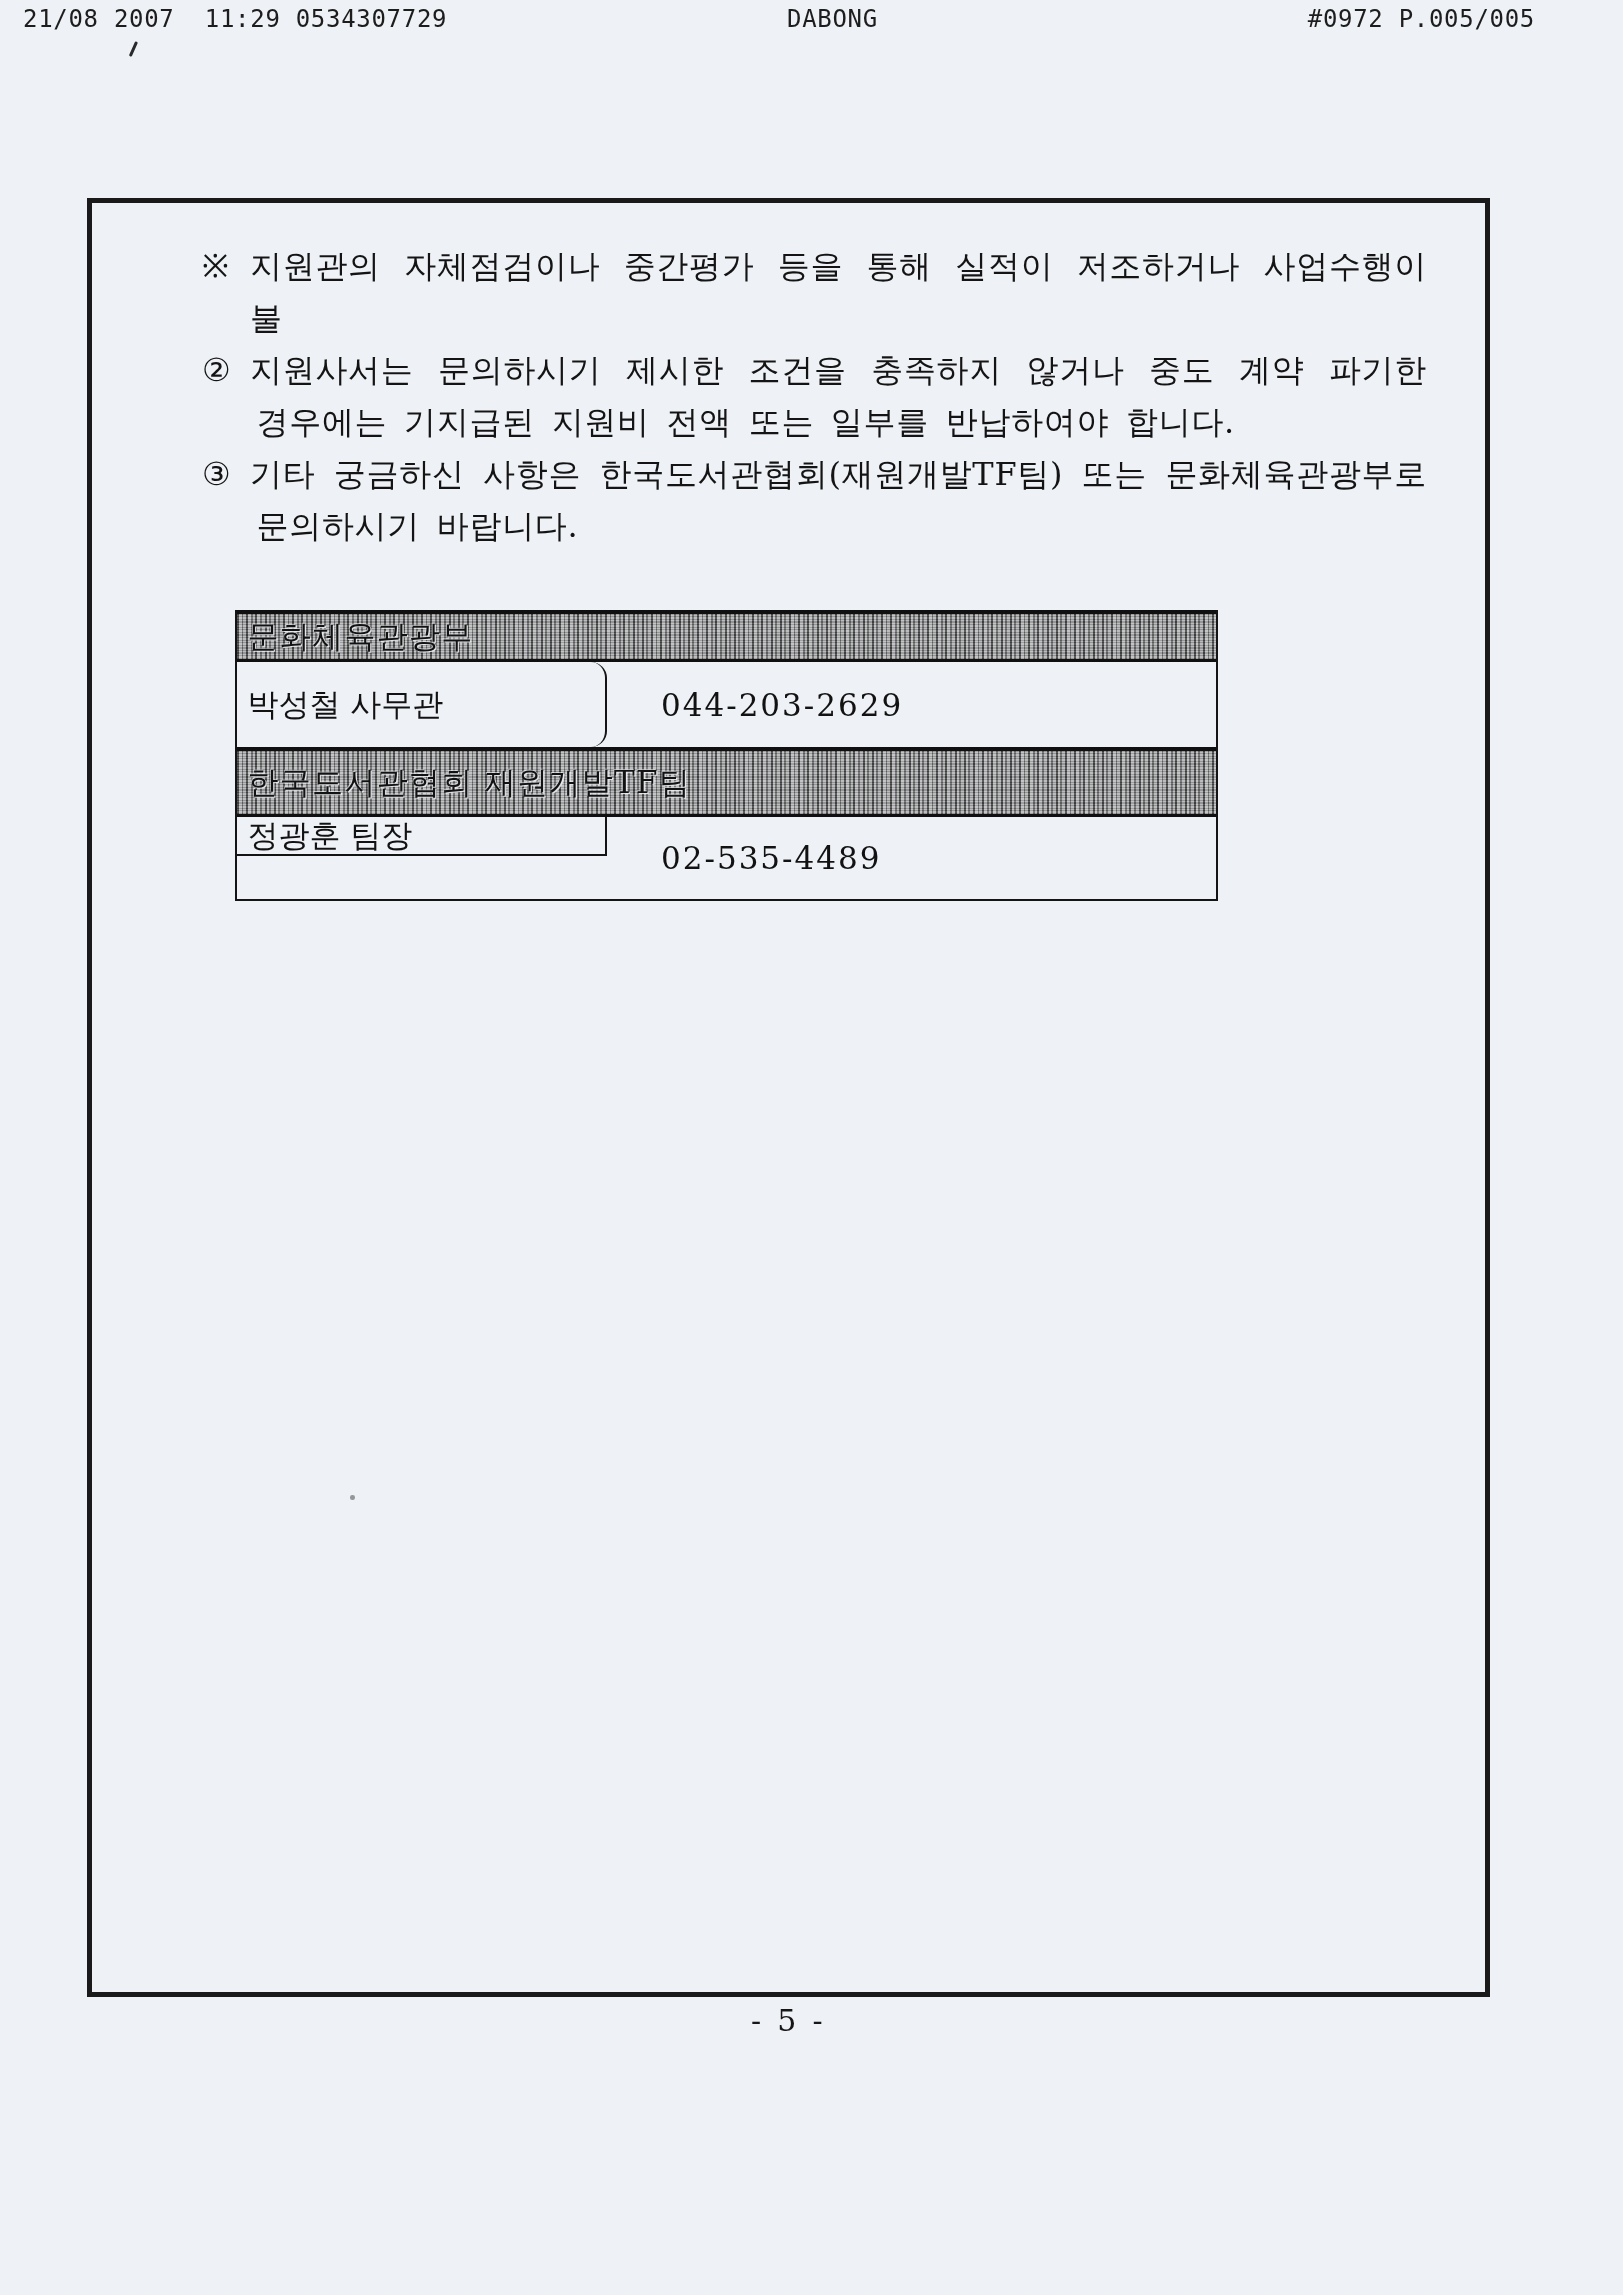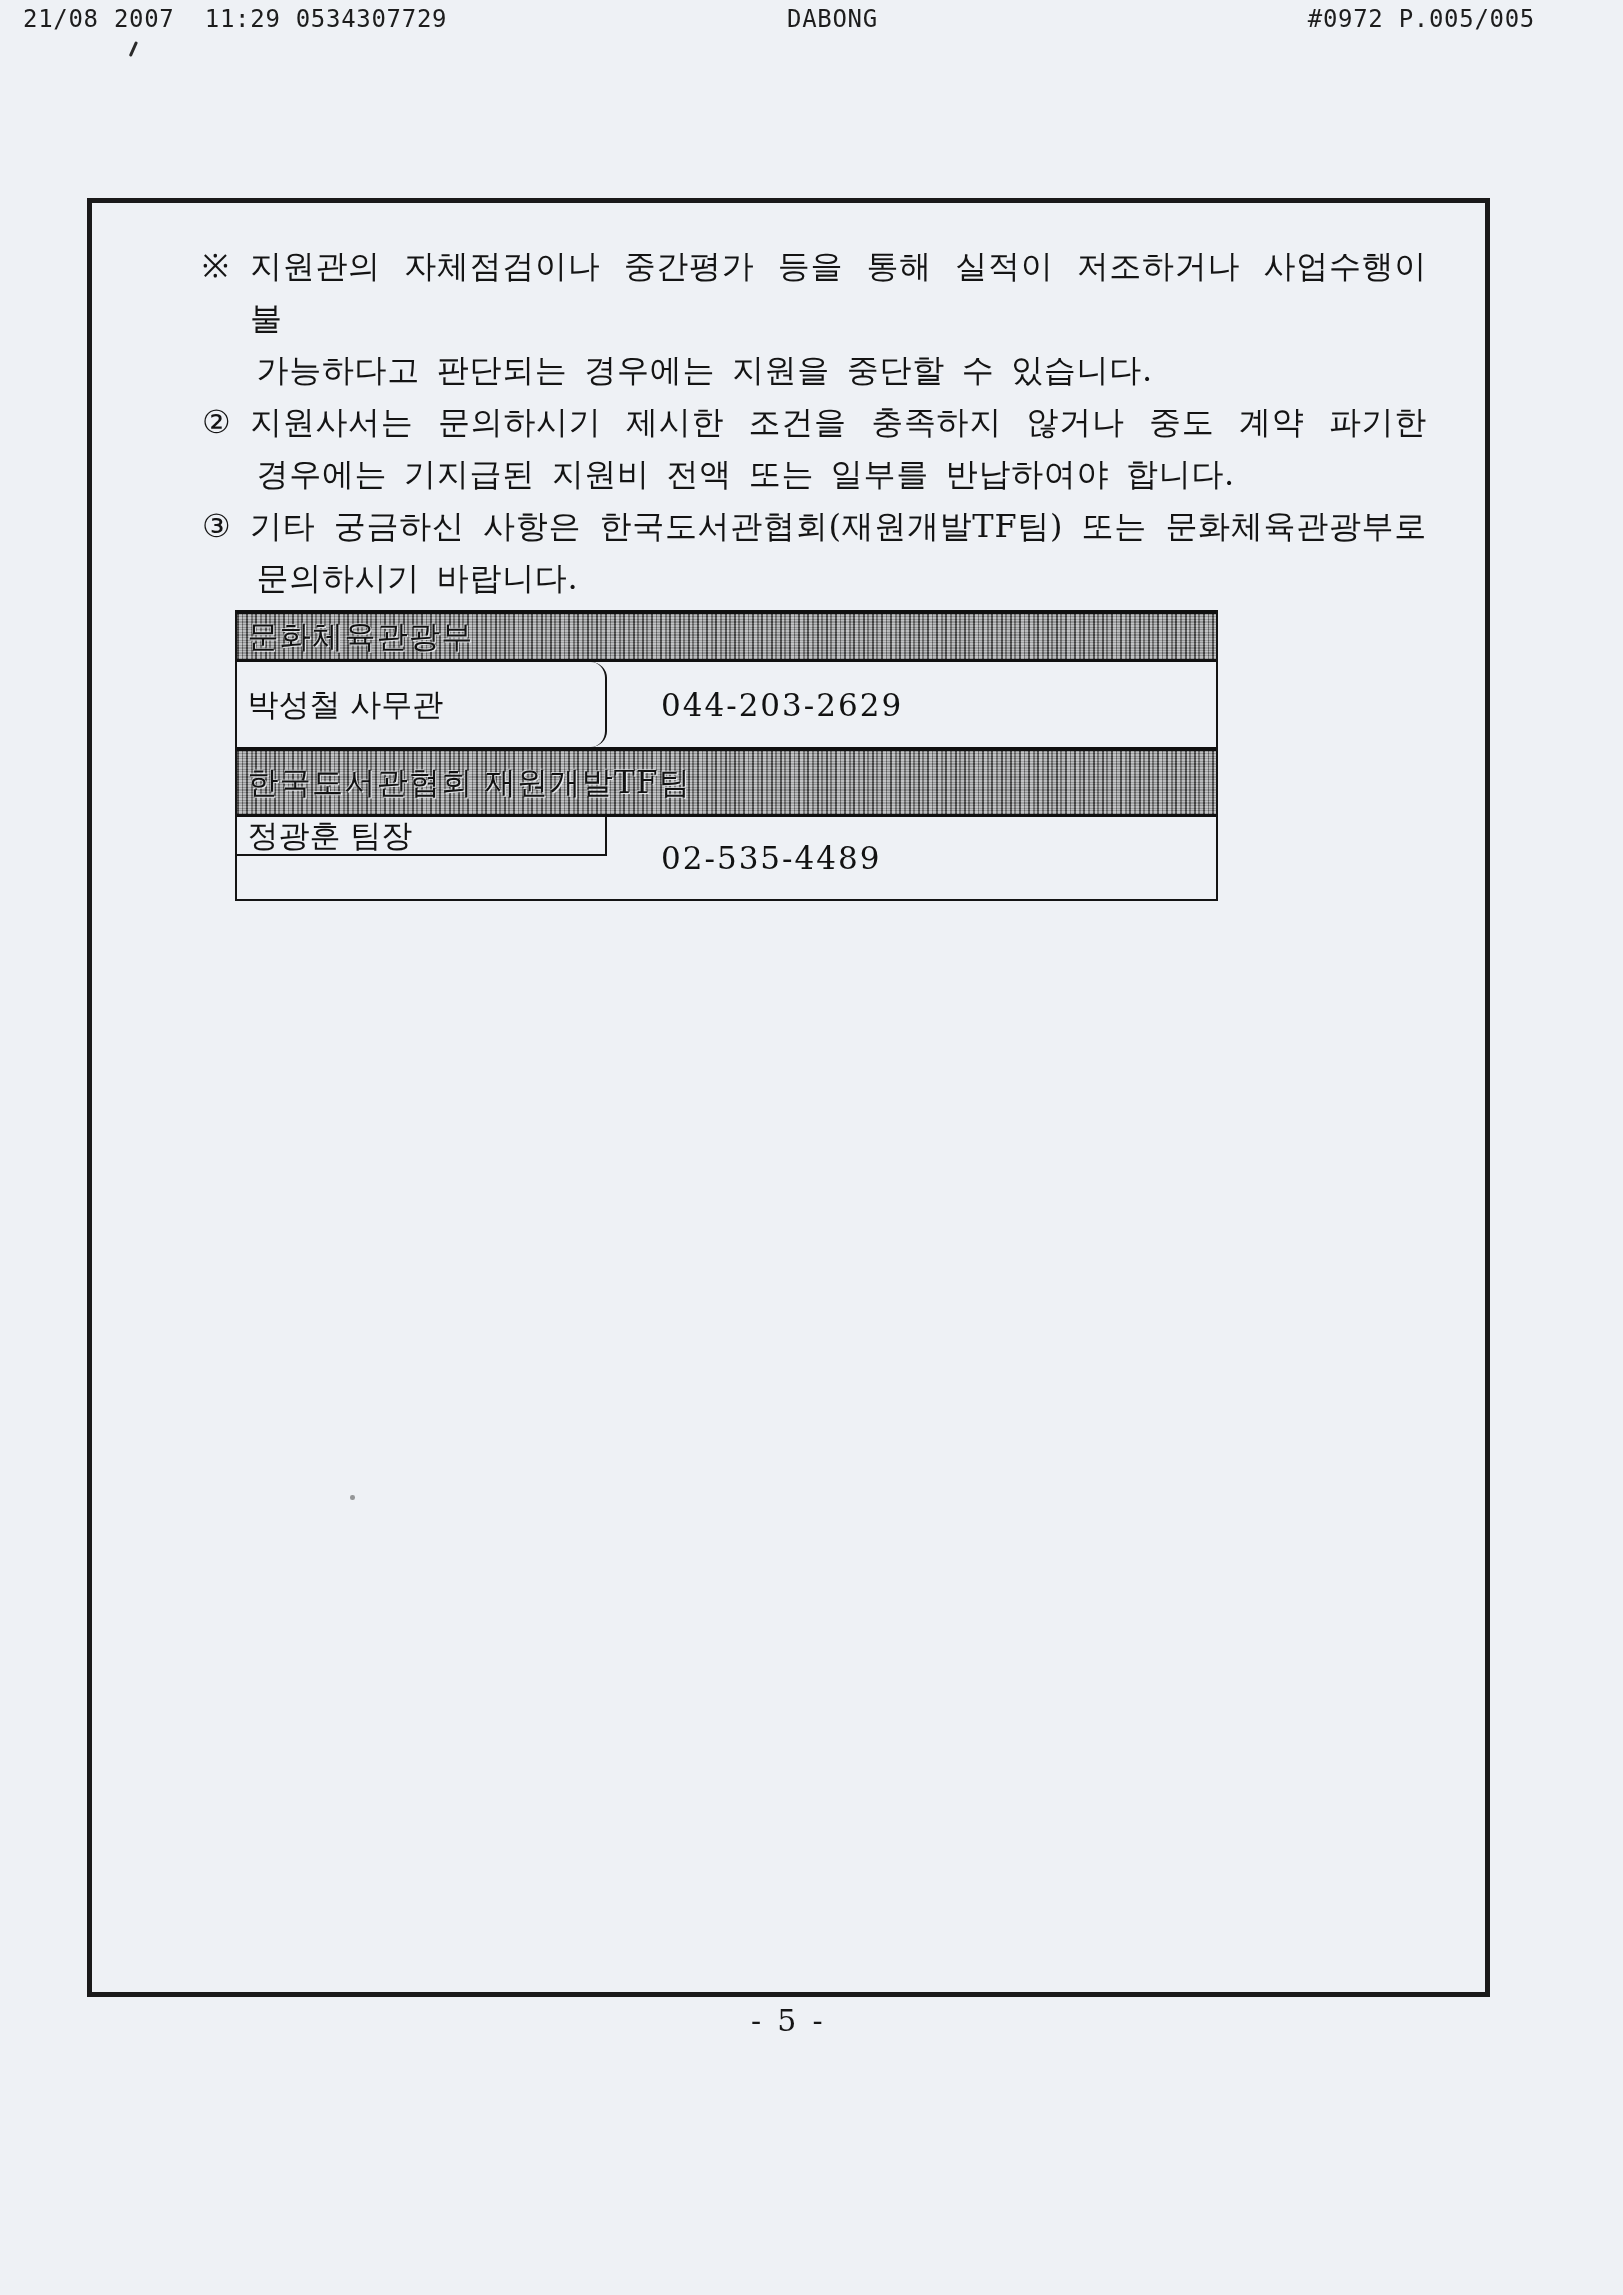--- a/index.html
+++ b/index.html
@@ -78,24 +78,20 @@
 <div class="scan-tick"></div>
 <div class="speck"></div>
 
 <div class="doc-frame">
 
   <div class="notes">
     <div class="note-row full">
       <span class="note-marker">※</span>
       <span class="note-text">지원관의 자체점검이나 중간평가 등을 통해 실적이 저조하거나 사업수행이 불</span>
     </div>
-    <div class="note-row wrap">
-      <span class="note-marker"></span>
-      <span class="note-text">가능하다고 판단되는 경우에는 지원을 중단할 수 있습니다.</span>
-    </div>
     <div class="note-row full">
       <span class="note-marker">②</span>
       <span class="note-text">지원사서는 문의하시기 제시한 조건을 충족하지 않거나 중도 계약 파기한</span>
     </div>
     <div class="note-row wrap">
       <span class="note-marker"></span>
       <span class="note-text">경우에는 기지급된 지원비 전액 또는 일부를 반납하여야 합니다.</span>
     </div>
     <div class="note-row full">
       <span class="note-marker">③</span>

